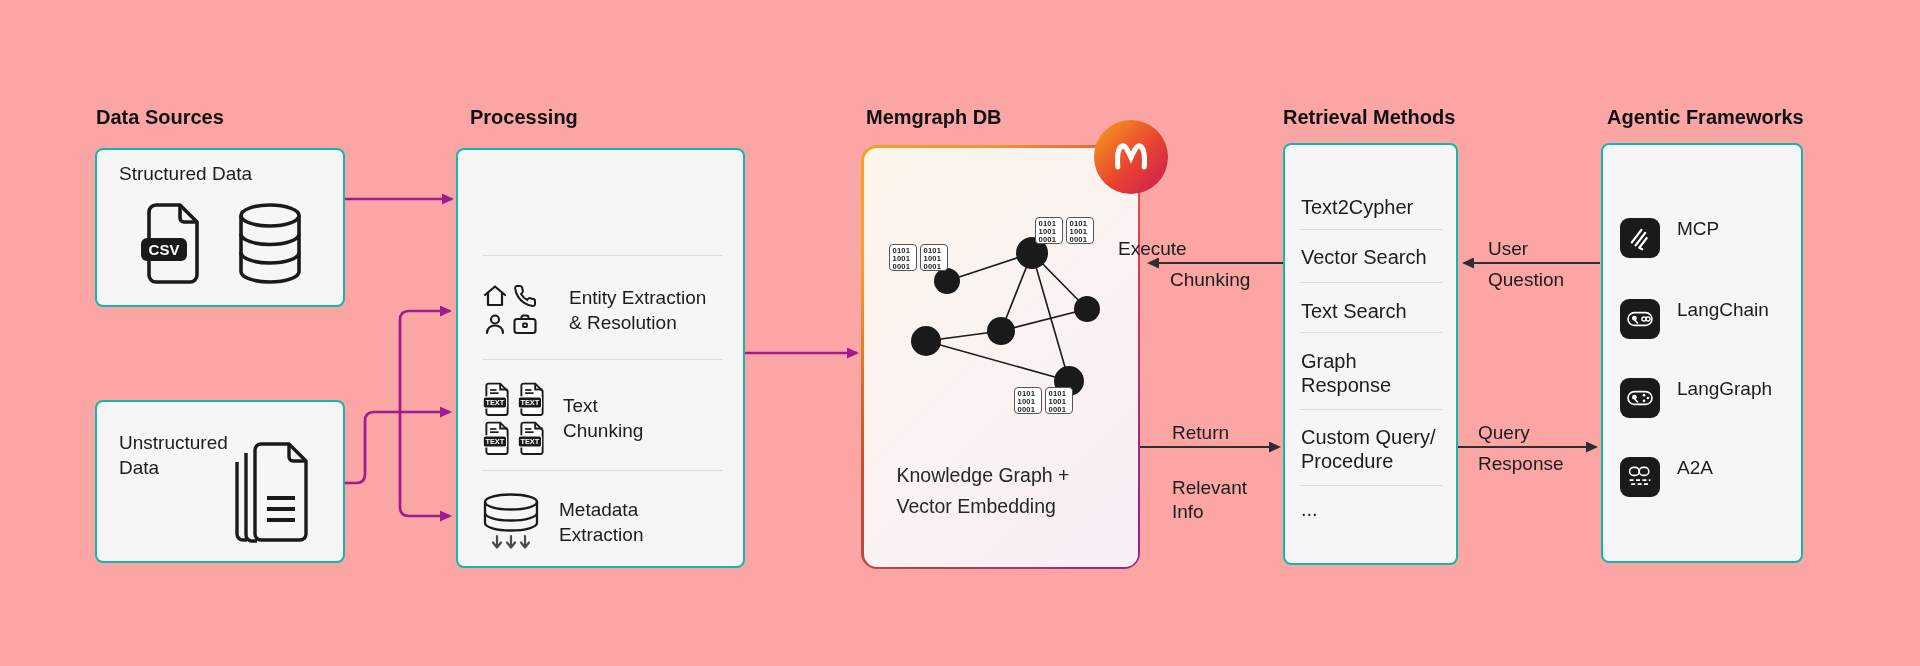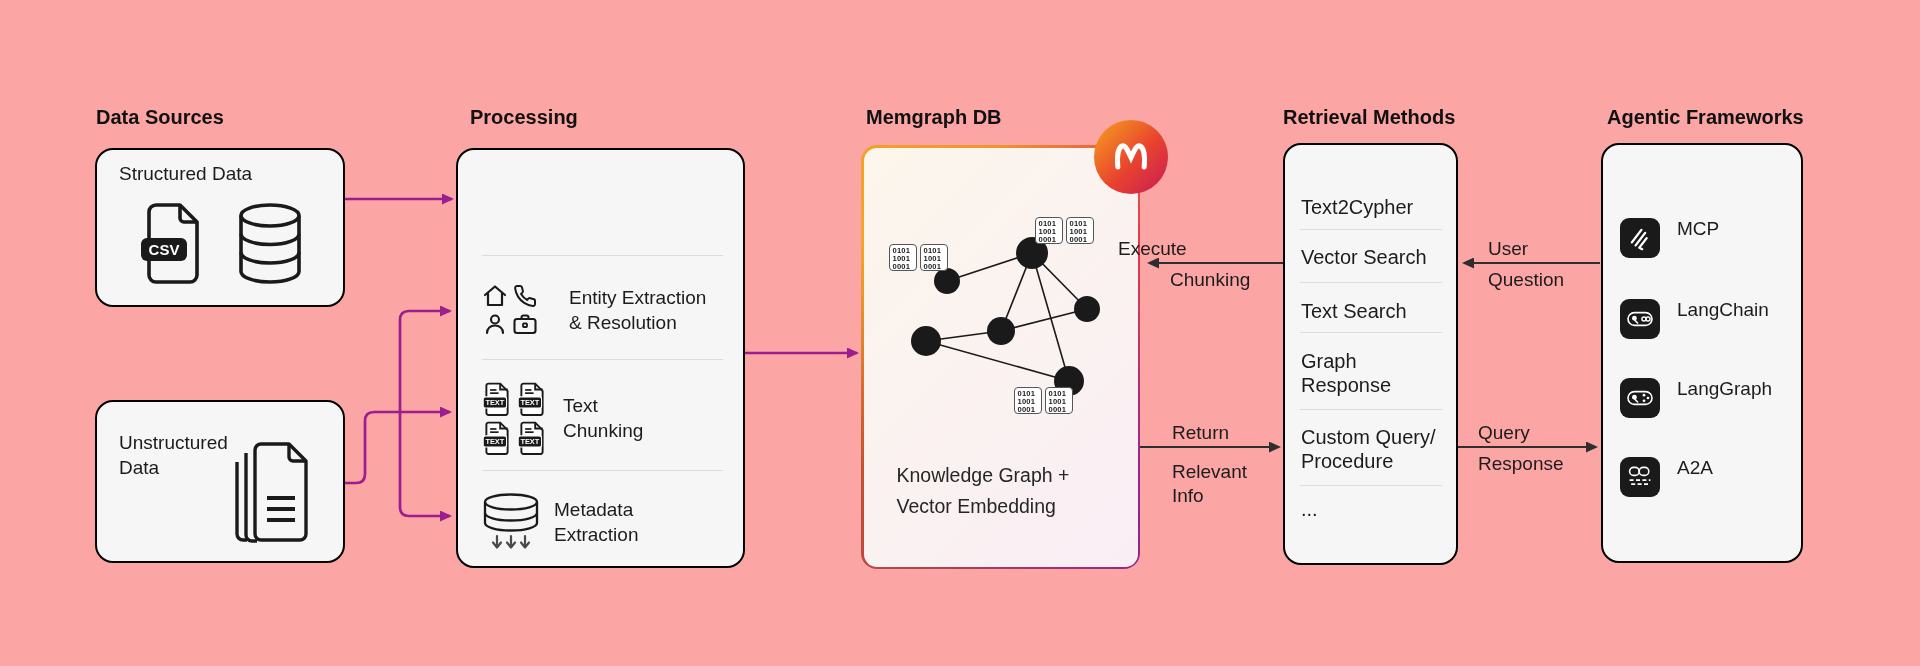--- a/index.html
+++ b/index.html
@@ -1,19 +1,19 @@
 <!DOCTYPE html>
 <html><head>
 <meta charset="utf-8">
 <style>
   html,body{margin:0;padding:0;background:#fff;}
   .canvas{position:relative;width:1920px;height:666px;background:#fca5a5;
           font-family:"Liberation Sans",sans-serif;color:#1c1c1c;overflow:hidden;}
   .hdr{position:absolute;top:106px;font-size:20px;font-weight:700;color:#111;white-space:nowrap;}
-  .panel{position:absolute;background:#f6f6f6;border:2px solid #000000;border-radius:18px;box-sizing:border-box;}
+  .panel{position:absolute;background:#f6f6f6;border:2px solid #14b8a6;border-radius:8px;box-sizing:border-box;}
   .p-label{font-size:19px;color:#1c1c1c;}
   .ml{white-space:pre-line;}
   .divider{position:absolute;height:1px;background:#dcdcdc;}
   .connectors{position:absolute;left:0;top:0;pointer-events:none;}
   .flow-text{position:absolute;font-size:19px;color:#1c1c1c;line-height:24px;white-space:pre-line;}
   
   .mg-border{position:absolute;left:861px;top:145px;width:279px;height:424px;border-radius:16px;box-sizing:border-box;padding:2.5px;
     background:conic-gradient(from 0deg at 50% 50%, #ED952E 0deg, #E23C4D 50deg, #8E268E 140deg, #C2522F 230deg, #F4A62A 310deg, #ED952E 360deg);}
   .mg-inner{position:relative;width:100%;height:100%;border-radius:13px;
     background:linear-gradient(135deg,#FCF6EC 0%,#F9EEF5 100%);}
@@ -149,21 +149,21 @@
       <div class="ic">
         <svg width="58" height="60" viewBox="0 0 58 60">
           <ellipse cx="29" cy="10" rx="26" ry="7.5" fill="none" stroke="#1a1a1a" stroke-width="2.3"></ellipse>
           <path d="M3,10 v11 c0,4.1 11.6,7.5 26,7.5 s26,-3.4 26,-7.5 v-11" fill="none" stroke="#1a1a1a" stroke-width="2.3"></path>
           <path d="M3,21 v10 c0,4.1 11.6,7.5 26,7.5 s26,-3.4 26,-7.5 v-10" fill="none" stroke="#1a1a1a" stroke-width="2.3"></path>
           <path d="M15,44 v11 m-4,-4.5 l4,5 4,-5" fill="none" stroke="#4a4a4a" stroke-width="2.2" stroke-linecap="round" stroke-linejoin="round"></path>
           <path d="M29,44 v11 m-4,-4.5 l4,5 4,-5" fill="none" stroke="#4a4a4a" stroke-width="2.2" stroke-linecap="round" stroke-linejoin="round"></path>
           <path d="M43,44 v11 m-4,-4.5 l4,5 4,-5" fill="none" stroke="#4a4a4a" stroke-width="2.2" stroke-linecap="round" stroke-linejoin="round"></path>
         </svg>
       </div>
-      <div class="ptxt ml" style="">Metadata
+      <div class="ptxt ml" style="margin-left:5px;">Metadata
 Extraction</div>
     </div>
   </div>
 
   <div class="mg-border">
     <div class="mg-inner">
       <svg style="position:absolute;left:0;top:0;" width="274" height="300" viewBox="0 0 274 300">
         <g stroke="#1a1a1a" stroke-width="1.6">
           <line x1="83" y1="133" x2="168" y2="105"></line>
           <line x1="168" y1="105" x2="223" y2="161"></line>
@@ -284,21 +284,21 @@
         </svg>
       </div>
       <div class="alabel">A2A</div>
     </div>
   </div>
 
   <div class="flow-text" style="left:1118px;top:237px;">Execute</div>
   <div class="flow-text" style="left:1170px;top:268px;">Chunking</div>
 
   <div class="flow-text" style="left:1172px;top:421px;">Return</div>
-  <div class="flow-text" style="left:1172px;top:460px;">Relevant
+  <div class="flow-text" style="left:1172px;top:476px;">Relevant
 Info</div>
 
   <div class="flow-text" style="left:1488px;top:237px;">User</div>
   <div class="flow-text" style="left:1488px;top:268px;">Question</div>
 
   <div class="flow-text" style="left:1478px;top:421px;">Query</div>
   <div class="flow-text" style="left:1478px;top:452px;">Response</div>
 
   <svg class="connectors" width="1920" height="666" viewBox="0 0 1920 666">
     <defs>

